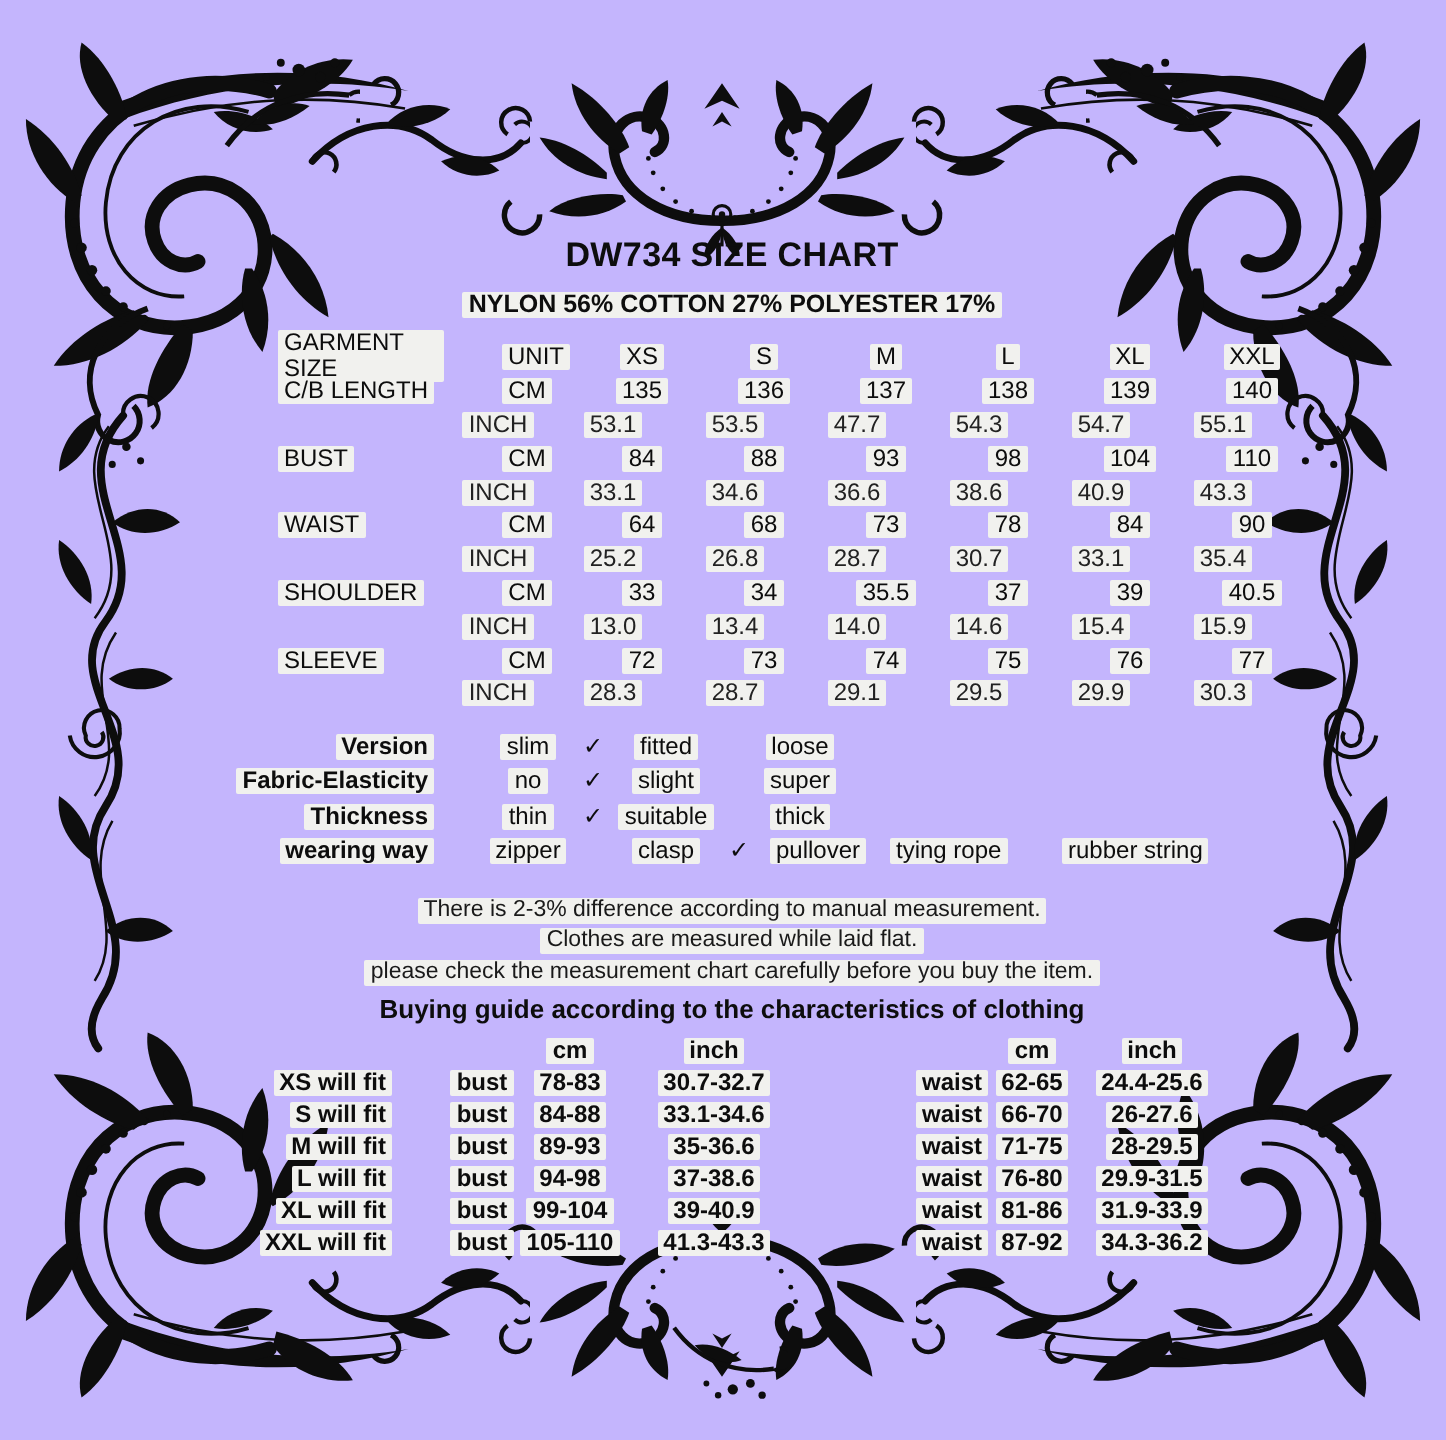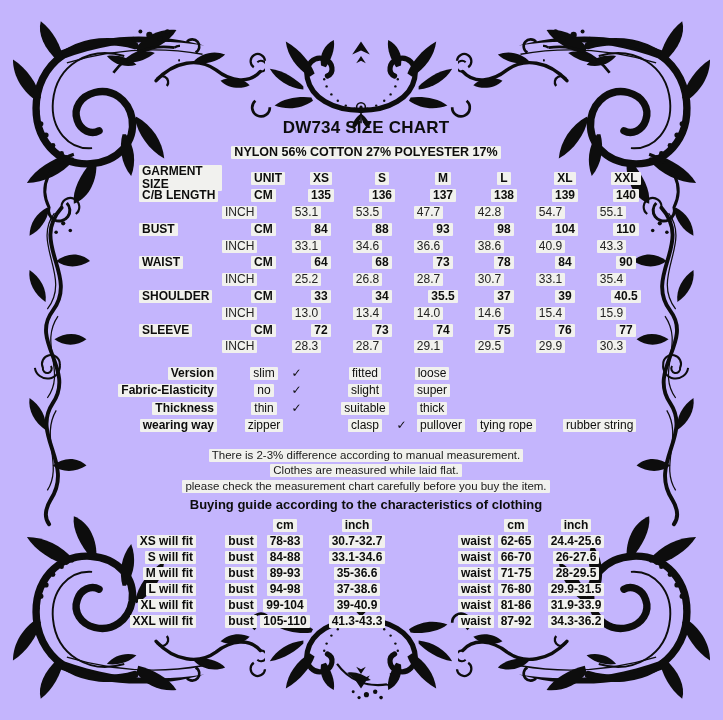--- a/index.html
+++ b/index.html
@@ -3,36 +3,36 @@
 <meta charset="utf-8">
 <style>
   html,body{margin:0;padding:0;background:#fff;}
   .stage{position:relative;width:723px;height:720px;background:#c4b5fd;overflow:hidden;
          font-family:"Liberation Sans","DejaVu Sans",sans-serif;color:#0d0d0d;}
   .frame{position:absolute;left:0;top:0;width:723px;height:720px;pointer-events:none;z-index:1;}
   .panel{position:absolute;left:100px;top:118px;width:532px;z-index:2;}
   .title{font-size:17px;font-weight:bold;text-align:center;letter-spacing:.2px;}
   .subtitle{margin-top:7px;font-size:12.5px;font-weight:bold;text-align:center;}
   .hl{background:#f1f1ee;display:inline-block;padding:0 3px;line-height:13px;border-radius:1px;}
-  .b{font-weight:bold;padding-left:29px;}
+  .b{font-weight:normal;padding-left:29px;}
   .rg{font-weight:normal;color:#222;}
   
   .sizes{margin-top:11px;margin-left:10px;display:grid;
          grid-template-columns:112px 54px repeat(6,61px);grid-auto-rows:16.8px;
          align-items:center;font-size:12px;}
   .sizes .lab{grid-column:1;text-align:left;}
-  .sizes .cu{grid-column:2;text-align:left;}
+  .sizes .cu{grid-column:2;text-align:center;}
   .sizes .c{text-align:center;}
   
   .attrs{margin-top:9px;font-size:12px;}
   .arow{display:flex;align-items:center;height:17.5px;}
   .alabel{width:117px;text-align:right;font-weight:bold;flex:0 0 auto;}
   .aopt{text-align:center;flex:0 0 auto;}
   .w0{width:46px;margin-left:24px;} .achk{width:19px;text-align:center;font-weight:bold;flex:0 0 auto;}
-  .w1{width:54px;margin-left:32px;} .w2{width:80px;} .asp{width:19px;flex:0 0 auto;}
+  .w1{width:54px;} .w2{width:80px;} .asp{width:19px;flex:0 0 auto;}
   .wpull{width:60px;text-decoration:underline;} .wtie{width:74px;text-align:left;margin-left:6px;}
   .wrub{width:98px;text-align:left;margin-left:12px;}
   
   .notes{margin-top:14px;text-align:center;font-size:11.5px;color:#1a1a1a;}
   .notes div{line-height:15.5px;}
   .guide-title{margin-top:3px;text-align:center;font-size:13px;font-weight:bold;}
   
   .guide{margin-top:5px;display:grid;
          grid-template-columns:96px 28px 34px 54px 90px 56px 34px 48px 72px;
          grid-auto-rows:16px;align-items:center;font-size:12px;font-weight:bold;}
@@ -233,21 +233,21 @@
       <span class="c b"><span class="hl">135</span></span>
       <span class="c b"><span class="hl">136</span></span>
       <span class="c b"><span class="hl">137</span></span>
       <span class="c b"><span class="hl">138</span></span>
       <span class="c b"><span class="hl">139</span></span>
       <span class="c b"><span class="hl">140</span></span>
       <span class="cu rg"><span class="hl">INCH</span></span>
       <span class="c rg"><span class="hl">53.1</span></span>
       <span class="c rg"><span class="hl">53.5</span></span>
       <span class="c rg"><span class="hl">47.7</span></span>
-      <span class="c rg"><span class="hl">42.8</span></span>
+      <span class="c rg"><span class="hl">54.3</span></span>
       <span class="c rg"><span class="hl">54.7</span></span>
       <span class="c rg"><span class="hl">55.1</span></span>
 
       <span class="lab b"><span class="hl">BUST</span></span>
       <span class="cu b"><span class="hl">CM</span></span>
       <span class="c b"><span class="hl">84</span></span>
       <span class="c b"><span class="hl">88</span></span>
       <span class="c b"><span class="hl">93</span></span>
       <span class="c b"><span class="hl">98</span></span>
       <span class="c b"><span class="hl">104</span></span>

